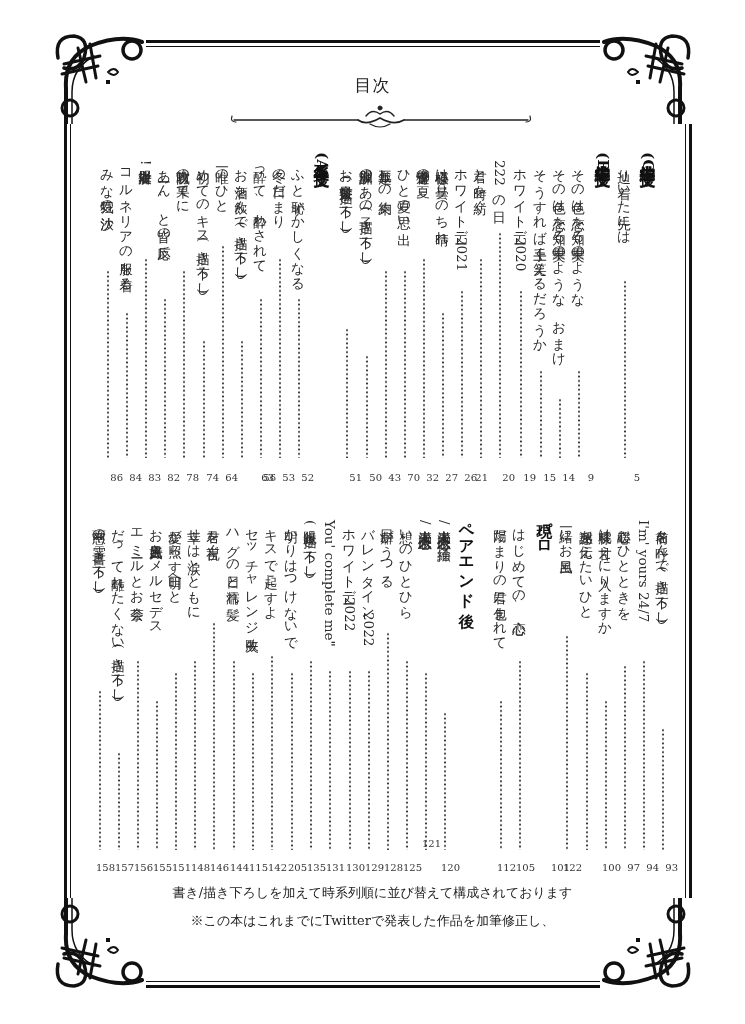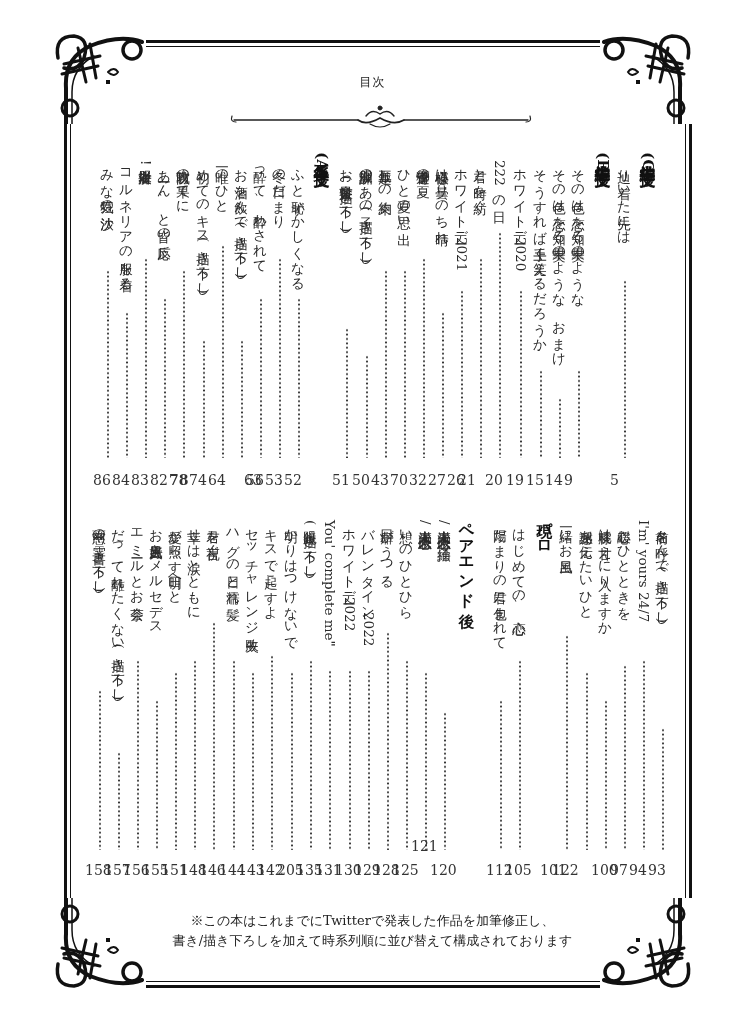--- a/index.html
+++ b/index.html
@@ -5,26 +5,26 @@
   html,body{margin:0;padding:0;background:#fff;}
   body{width:745px;height:1024px;position:relative;overflow:hidden;font-family:"DejaVu Serif","Liberation Serif",serif;color:#222;}
   .frame-outer{position:absolute;left:64px;top:40px;width:628px;height:948px;border:3px solid #111;box-sizing:border-box;}
   .frame-inner{position:absolute;left:70px;top:46px;width:616px;height:936px;border:1px solid #111;box-sizing:border-box;}
   .corner{position:absolute;width:96px;height:96px;background:#fff;}
   .corner svg{width:96px;height:96px;display:block;}
   .c-tl{left:50px;top:28px;}
   .c-tr{left:600px;top:28px;transform:scaleX(-1);}
   .c-bl{left:50px;top:898px;transform:scaleY(-1);}
   .c-br{left:600px;top:898px;transform:scale(-1,-1);}
-  .title{position:absolute;left:0;width:745px;top:74px;text-align:center;font-size:12px;letter-spacing:1px;color:#222;}
+  .title{position:absolute;left:0;width:745px;top:74px;text-align:center;font-size:17px;letter-spacing:1px;color:#222;}
   .ornament{position:absolute;left:230px;top:102px;width:302px;height:30px;}
   .col{position:absolute;writing-mode:vertical-rl;font-size:13.5px;line-height:1;white-space:nowrap;color:#2a2a2a;}
   .col.head{font-weight:bold;font-size:15.5px;color:#111;}
   .leader{position:absolute;width:2px;background-image:radial-gradient(circle,#333 0.9px,transparent 1.1px);background-size:2px 4.4px;background-repeat:repeat-y;}
-  .pno{position:absolute;font-size:14px;color:#333;text-align:left;width:30px;}
+  .pno{position:absolute;font-size:10px;color:#333;text-align:right;width:30px;}
   .footer{position:absolute;left:0;width:745px;text-align:center;font-size:13px;color:#222;}
 </style>
 </head>
 <body>
 
 <div class="frame-outer"></div>
 <div class="frame-inner"></div>
 
 <div class="corner c-tl">
   <svg viewBox="0 0 96 96">
@@ -157,21 +157,21 @@
     <div class="leader" style="left: 241px; top: 340px; height: 118px;"></div>
     <div class="pno" style="left: 227px; top: 472px; margin-left: 17px;">63</div>
     <div class="col" style="left: 215px; top: 160px;">唯一のひと</div>
     <div class="leader" style="left: 222px; top: 245px; height: 213px;"></div>
     <div class="pno" style="left: 208px; top: 472px;">64</div>
     <div class="col" style="left: 196px; top: 160px;">初めてのキス(描き下ろし)</div>
     <div class="leader" style="left: 203px; top: 340px; height: 118px;"></div>
     <div class="pno" style="left: 189px; top: 472px;">74</div>
     <div class="col" style="left: 176px; top: 160px;">攻防戦の果てに</div>
     <div class="leader" style="left: 183px; top: 270px; height: 188px;"></div>
-    <div class="pno" style="left: 169px; top: 472px; font-weight: bold;">78</div>
+    <div class="pno" style="left: 169px; top: 472px;">78</div>
     <div class="col" style="left: 157px; top: 160px;">あーん、と皆の反応</div>
     <div class="leader" style="left: 164px; top: 298px; height: 160px;"></div>
     <div class="pno" style="left: 150px; top: 472px;">82</div>
     <div class="col" style="left: 138px; top: 160px;">従者服対決!</div>
     <div class="leader" style="left: 145px; top: 258px; height: 200px;"></div>
     <div class="pno" style="left: 131px; top: 472px;">83</div>
     <div class="col" style="left: 119px; top: 160px;">コルネリアの服を着る</div>
     <div class="leader" style="left: 126px; top: 312px; height: 146px;"></div>
     <div class="pno" style="left: 112px; top: 472px;">84</div>
     <div class="col" style="left: 100px; top: 160px;">みな狂気の沙汰</div>
@@ -230,21 +230,21 @@
     <div class="leader" style="left: 310px; top: 660px; height: 190px;"></div>
     <div class="pno" style="left: 296px; top: 862px;">135</div>
     <div class="col" style="left: 284px; top: 520px;">明かりはつけないで</div>
     <div class="leader" style="left: 291px; top: 672px; height: 178px;"></div>
     <div class="pno" style="left: 277px; top: 862px;">205</div>
     <div class="col" style="left: 264px; top: 520px;">キスで起こすよ</div>
     <div class="leader" style="left: 271px; top: 655px; height: 195px;"></div>
     <div class="pno" style="left: 257px; top: 862px;">142</div>
     <div class="col" style="left: 245px; top: 520px;">セッチャレンジ失敗</div>
     <div class="leader" style="left: 252px; top: 672px; height: 178px;"></div>
-    <div class="pno" style="left: 238px; top: 862px;">143</div>
+    <div class="pno" style="left: 238px; top: 862px;">115</div>
     <div class="col" style="left: 226px; top: 520px;">ハグの日と濡れ髪</div>
     <div class="leader" style="left: 233px; top: 660px; height: 190px;"></div>
     <div class="pno" style="left: 219px; top: 862px;">144</div>
     <div class="col" style="left: 206px; top: 520px;">君を言祝ぐ</div>
     <div class="leader" style="left: 213px; top: 622px; height: 228px;"></div>
     <div class="pno" style="left: 199px; top: 862px;">146</div>
     <div class="col" style="left: 187px; top: 520px;">幸せは涙とともに</div>
     <div class="leader" style="left: 194px; top: 660px; height: 190px;"></div>
     <div class="pno" style="left: 180px; top: 862px;">148</div>
     <div class="col" style="left: 168px; top: 520px;">愛が照らす明日へと</div>
@@ -258,13 +258,13 @@
     <div class="pno" style="left: 123px; top: 862px;">156</div>
     <div class="col" style="left: 111px; top: 520px;">だって離れたくない(描き下ろし)</div>
     <div class="leader" style="left: 118px; top: 752px; height: 98px;"></div>
     <div class="pno" style="left: 104px; top: 862px;">157</div>
     <div class="col" style="left: 92px; top: 520px;">慈雨の雫(書き下ろし)</div>
     <div class="leader" style="left: 99px; top: 690px; height: 160px;"></div>
     <div class="pno" style="left: 85px; top: 862px;">158</div>
   </div>
 
 <div class="footer" style="top:912px;">※この本はこれまでにTwitterで発表した作品を加筆修正し、</div>
-<div class="footer" style="top:932px;">書き/描き下ろしを加えて時系列順に並び替えて構成されております</div>
+<div class="footer" style="top:884px;">書き/描き下ろしを加えて時系列順に並び替えて構成されております</div>
 
 </body></html>

